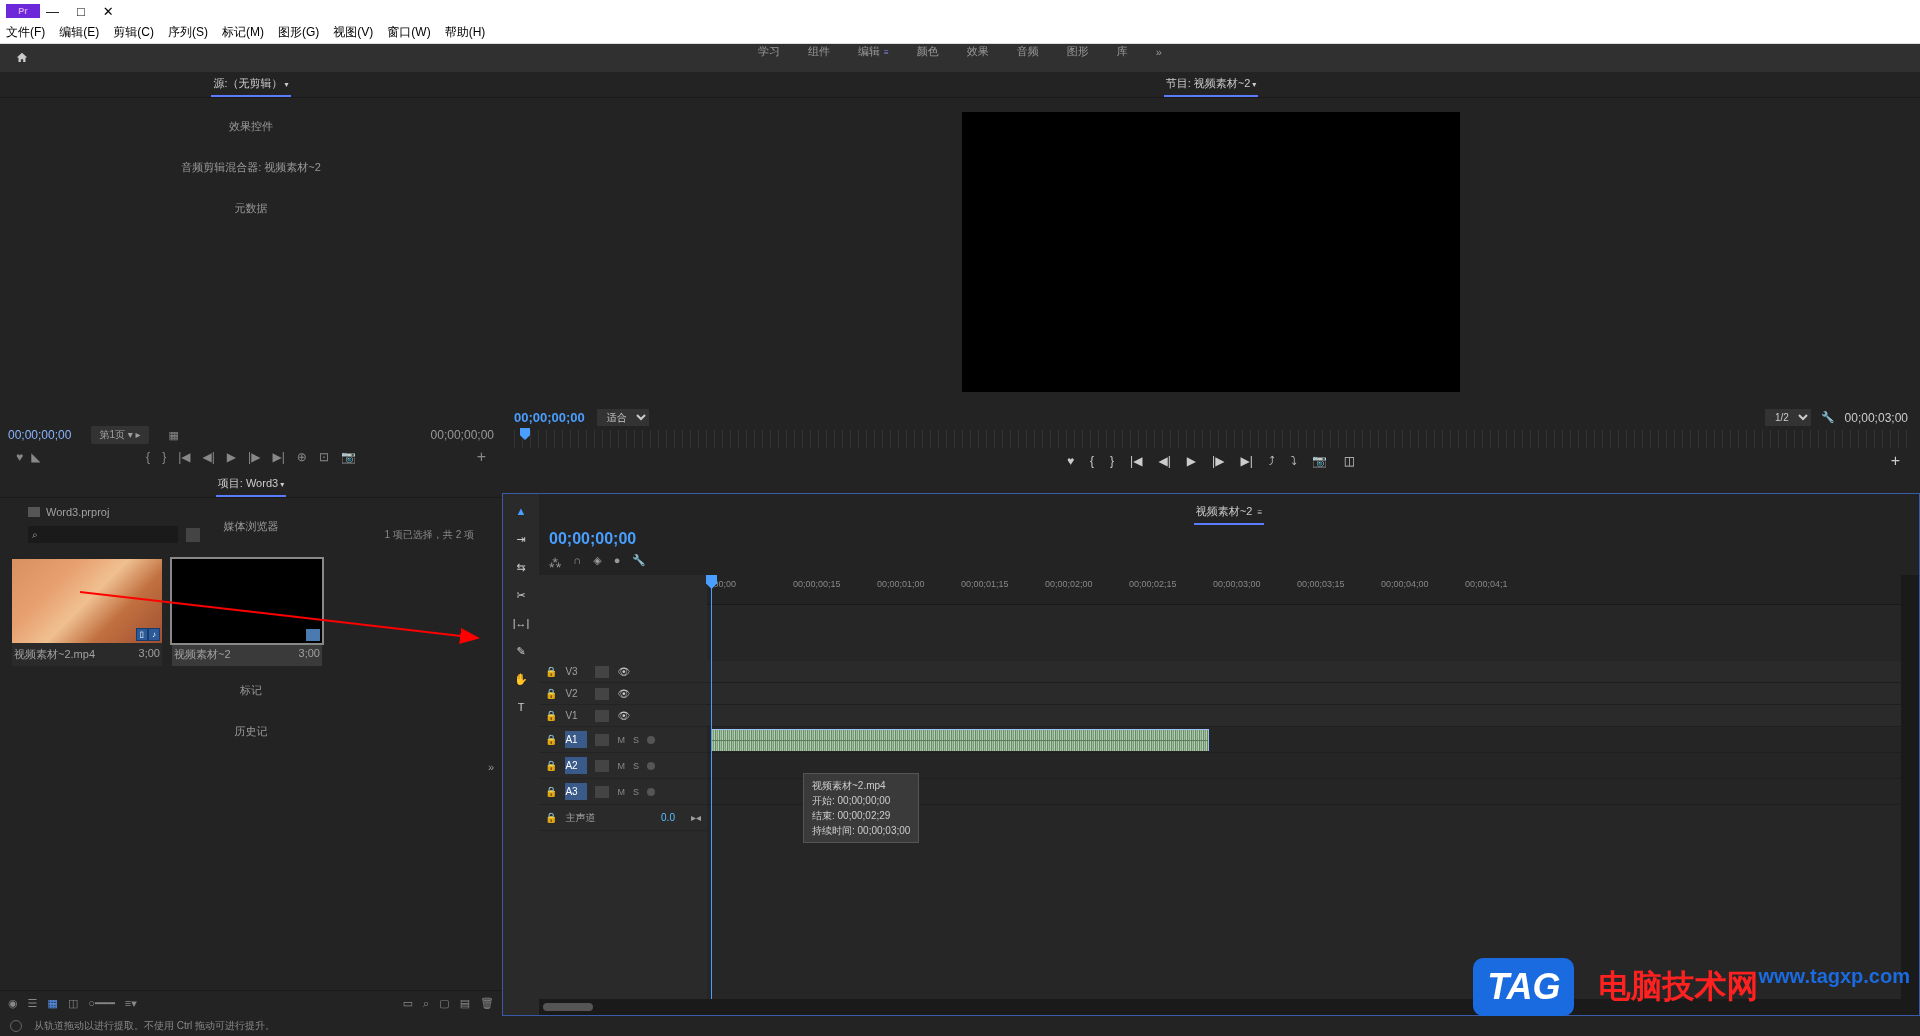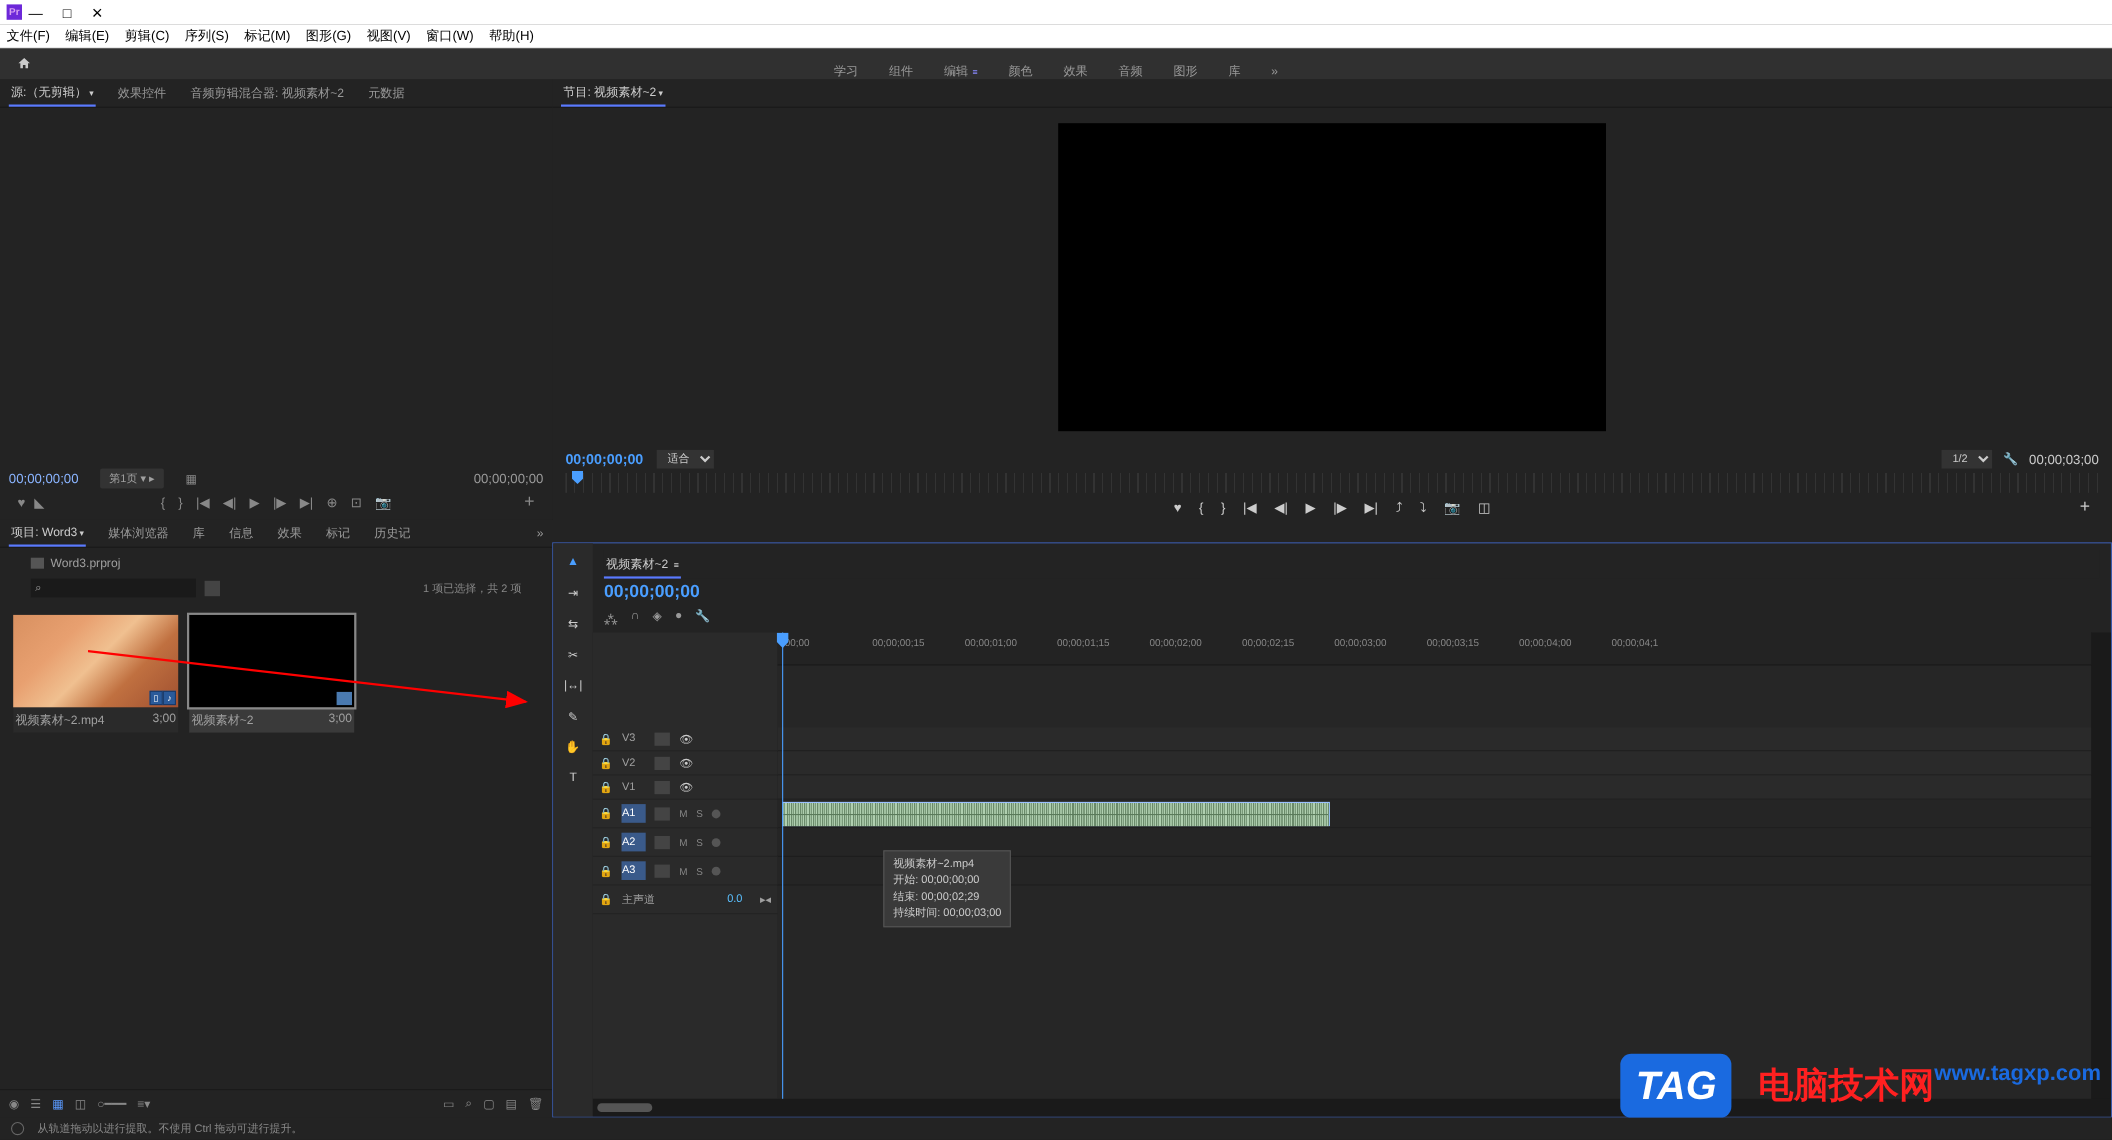--- a/index.html
+++ b/index.html
@@ -1,45 +1,45 @@
 <!DOCTYPE html>
 <html><head>
 <meta charset="utf-8">
 <style>
 * { margin: 0; padding: 0; box-sizing: border-box; font-family: "Microsoft YaHei", Arial, sans-serif; }
 body { background: #232323; color: #a0a0a0; font-size: 11px; overflow: hidden; width: 1920px; height: 1036px; position: relative; }
 
 
 .title-bar { height: 22px; background: #fff; color: #000; display: flex; align-items: center; padding: 0 6px; }
-.title-bar .pr-icon { width: 14px; height: 14px; background: #6d28d9; color: #d8a0f0; font-size: 9px; font-weight: bold; display: inline-flex; align-items: center; justify-content: center; margin-right: 6px; }
+.title-bar .pr-icon { width: 34px; height: 14px; background: #6d28d9; color: #d8a0f0; font-size: 9px; font-weight: bold; display: inline-flex; align-items: center; justify-content: center; margin-right: 6px; }
 .title-bar .title-text { flex: 1; font-size: 12px; }
 .title-bar .win-controls { display: flex; gap: 18px; }
 .title-bar .win-controls span { cursor: pointer; font-size: 13px; }
 
 
 .menu-bar { height: 22px; background: #fff; color: #000; display: flex; align-items: center; padding: 0 6px; gap: 14px; font-size: 12px; border-bottom: 1px solid #ddd; }
 .menu-bar span { cursor: pointer; }
 
 
-.workspace-bar { height: 28px; background: #303030; display: flex; align-items: flex-end; position: relative; }
+.workspace-bar { height: 28px; background: #303030; display: flex; align-items: flex-start; position: relative; }
 .home-btn { width: 28px; height: 28px; display: flex; align-items: center; justify-content: center; margin-left: 8px; }
 .home-btn svg { width: 14px; height: 14px; fill: #ccc; }
 .workspace-tabs { position: absolute; left: 50%; transform: translateX(-50%); display: flex; gap: 28px; align-items: center; }
 .workspace-tabs span { color: #999; cursor: pointer; }
 .workspace-tabs span.active { color: #8a8aff; }
 .workspace-tabs .active-ind { color: #8a8aff; font-size: 8px; margin-left: 4px; }
 .workspace-tabs .more { color: #999; }
 
 
 .main { display: flex; height: calc(100% - 72px - 20px); }
 .left-col { width: 502px; display: flex; flex-direction: column; }
 .right-col { flex: 1; display: flex; flex-direction: column; gap: 21px; }
 
 
-.panel-tabs { height: 26px; background: #232323; display: flex; align-items: center; padding: 0 8px; gap: 18px; border-bottom: 1px solid #1a1a1a; }
+.panel-tabs { height: 26px; background: #232323; display: flex; align-items: center; padding: 0 8px; gap: 18px; border-bottom: 1px solid #1a1a1a; flex-direction: column; }
 .panel-tabs .tab { color: #999; cursor: pointer; padding: 4px 2px; }
 .panel-tabs .tab.active { color: #ccc; border-bottom: 2px solid #5a7aff; }
 .panel-tabs .chev { font-size: 8px; margin-left: 2px; }
 .panel-tabs .more-btn { margin-left: auto; color: #999; }
 
 
 .source-panel { height: 400px; background: #232323; display: flex; flex-direction: column; }
 .source-body { flex: 1; }
 .source-footer { height: 50px; padding: 4px 8px; }
 .time-row { display: flex; align-items: center; gap: 20px; }

